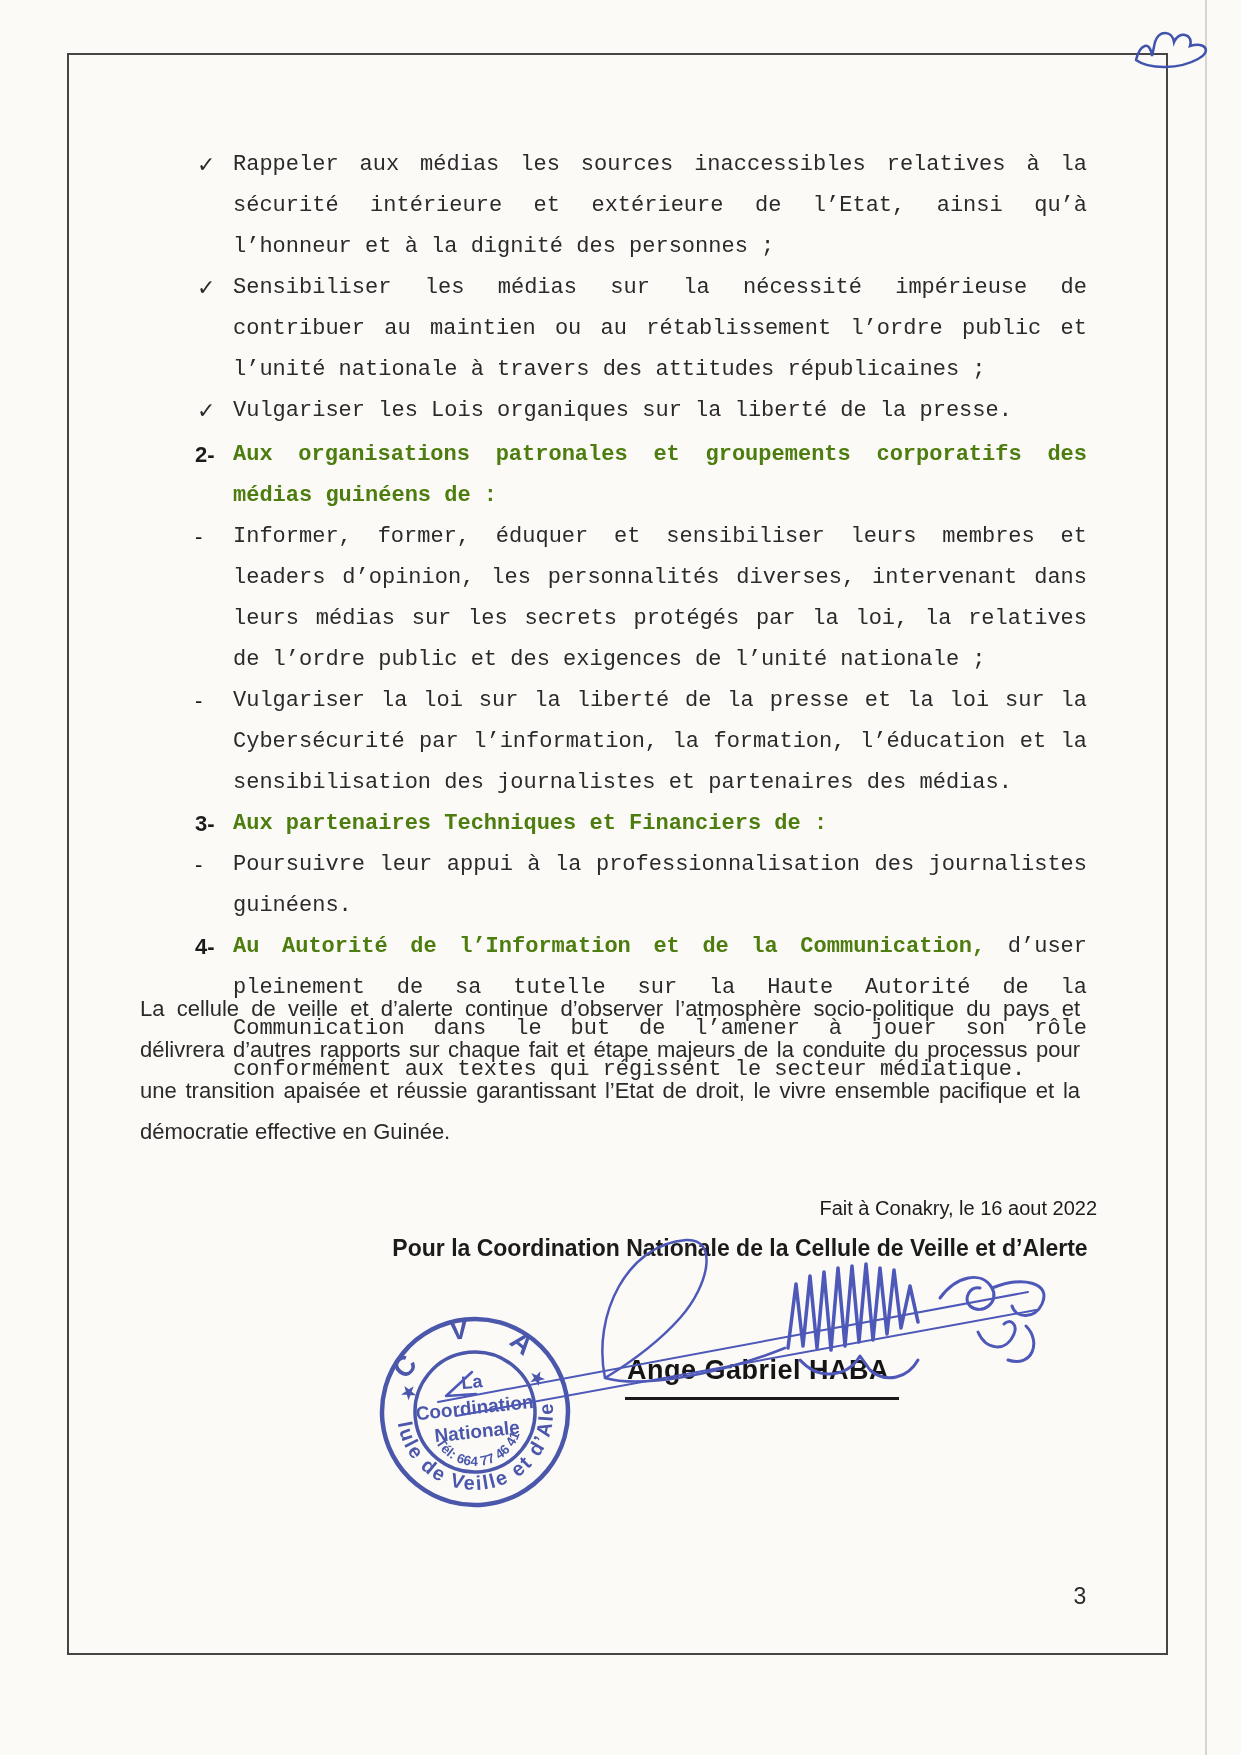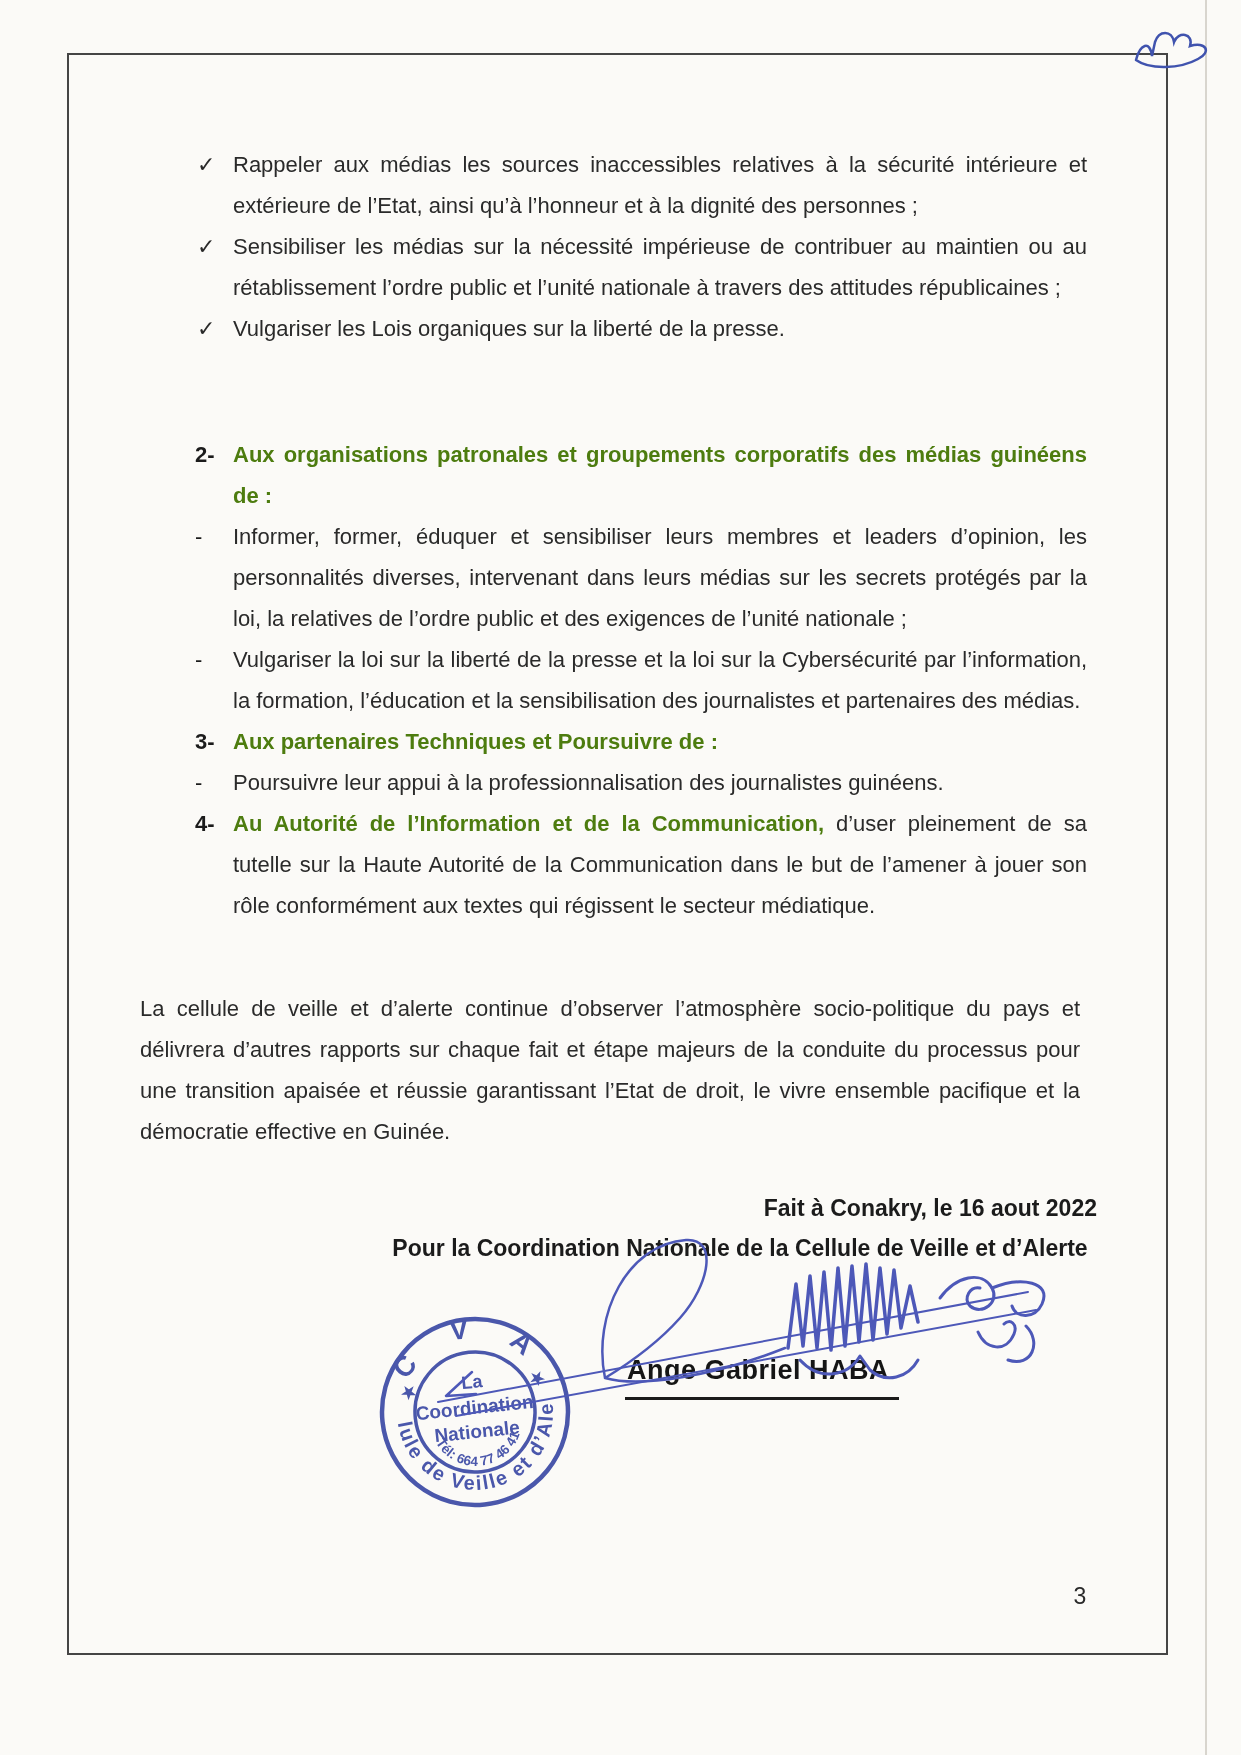--- a/index.html
+++ b/index.html
@@ -11,26 +11,26 @@
   }
   .paper-edge{position:absolute;top:0;height:1755px;width:2px;background:#d8d5ce;}
   .frame{
     position:absolute;left:67px;top:53px;width:1101px;height:1602px;
     border:2px solid #454545;box-sizing:border-box;background:transparent;
   }
   .txtblock{position:absolute;font-size:22px;line-height:41px;}
   .row{display:flex;align-items:flex-start;}
   .marker{flex:none;width:36px;font-size:22px;color:#2a2a2a;}
   .num{flex:none;width:38px;font-weight:bold;color:#1b1b1b;}
-  .body-col{width:854px;text-align:justify;}
+  .body-col{width:854px;text-align:justify;font-family:Liberation Mono, monospace;}
   .b{font-weight:bold;color:#4d7c0f;}
   .checklist{left:197px;top:144px;width:890px;}
   .sections{left:195px;top:434px;width:892px;}
   .closing{left:140px;top:988px;width:940px;text-align:justify;}
-  .date-line{left:597px;top:1188px;width:500px;text-align:right;font-weight:bold;color:#1b1b1b;font-size:23px;}
+  .date-line{left:597px;top:1188px;width:500px;text-align:right;font-weight:normal;color:#1b1b1b;font-size:20px;}
   .authority-line{left:380px;top:1228px;width:720px;text-align:center;font-weight:bold;color:#1b1b1b;font-size:23px;}
   .signer{left:625px;top:1350px;}
   .signer span{
     display:inline-block;font-size:27px;font-weight:bold;color:#151515;
     border-bottom:3px solid #1b1b1b;padding:0 10px 6px 2px;letter-spacing:.5px;
   }
   .page-num{left:1055px;top:1576px;width:50px;text-align:center;font-size:23px;color:#2a2a2a;}
   .stamp-svg{position:absolute;left:371px;top:1308px;z-index:4;opacity:.92;transform:rotate(-6deg);}
   .sig-svg{position:absolute;left:380px;top:1226px;z-index:5;}
   .paraph-svg{position:absolute;left:1128px;top:22px;z-index:6;}
@@ -64,21 +64,21 @@
   <div class="row">
     <span class="num" style="font-weight:normal">-</span>
     <span class="body-col">Informer, former, éduquer et sensibiliser leurs membres et leaders d’opinion, les personnalités diverses, intervenant dans leurs médias sur les secrets protégés par la loi, la relatives de l’ordre public et des exigences de l’unité nationale ;</span>
   </div>
   <div class="row">
     <span class="num" style="font-weight:normal">-</span>
     <span class="body-col">Vulgariser la loi sur la liberté de la presse et la loi sur la Cybersécurité par l’information, la formation, l’éducation et la sensibilisation des journalistes et partenaires des médias.</span>
   </div>
   <div class="row">
     <span class="num">3-</span>
-    <span class="body-col b">Aux partenaires Techniques et Poursuivre de :</span>
+    <span class="body-col b">Aux partenaires Techniques et Financiers de :</span>
   </div>
   <div class="row">
     <span class="num" style="font-weight:normal">-</span>
     <span class="body-col">Poursuivre leur appui à la professionnalisation des journalistes guinéens.</span>
   </div>
   <div class="row">
     <span class="num">4-</span>
     <span class="body-col"><span class="b">Au Autorité de l’Information et de la Communication,</span><span> d’user pleinement de sa tutelle sur la Haute Autorité de la Communication dans le but de l’amener à jouer son rôle conformément aux textes qui régissent le secteur médiatique.</span></span>
   </div>
 </div>

